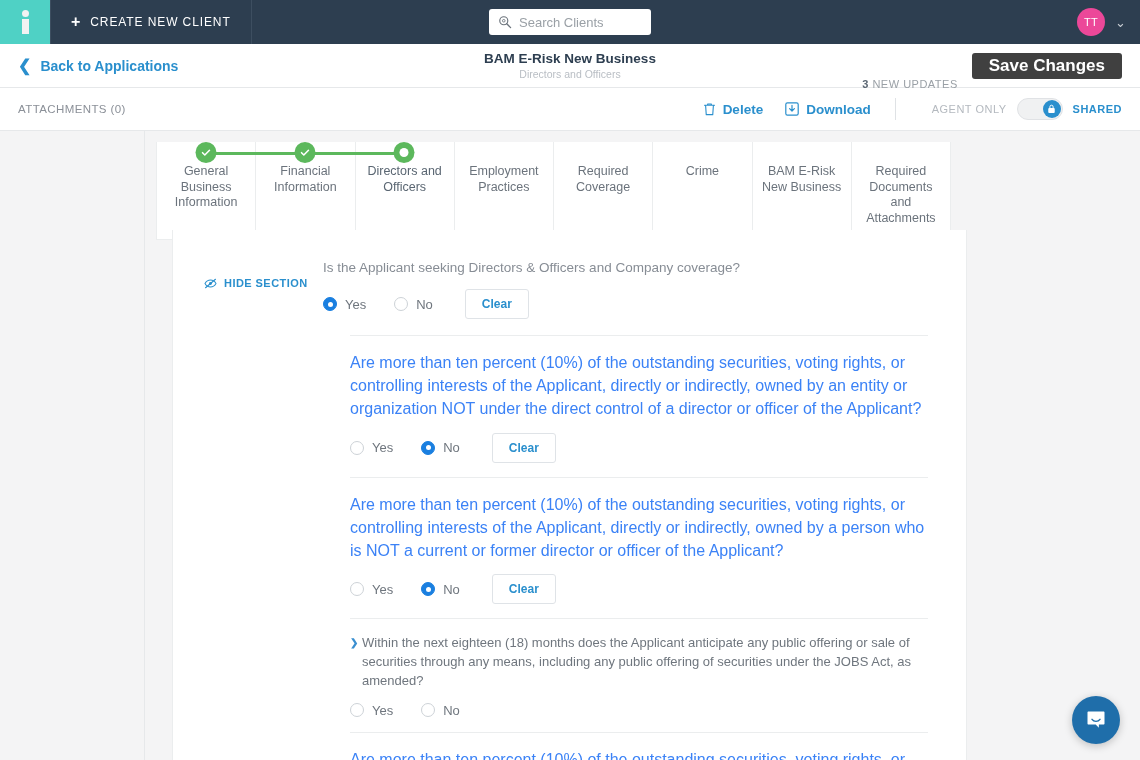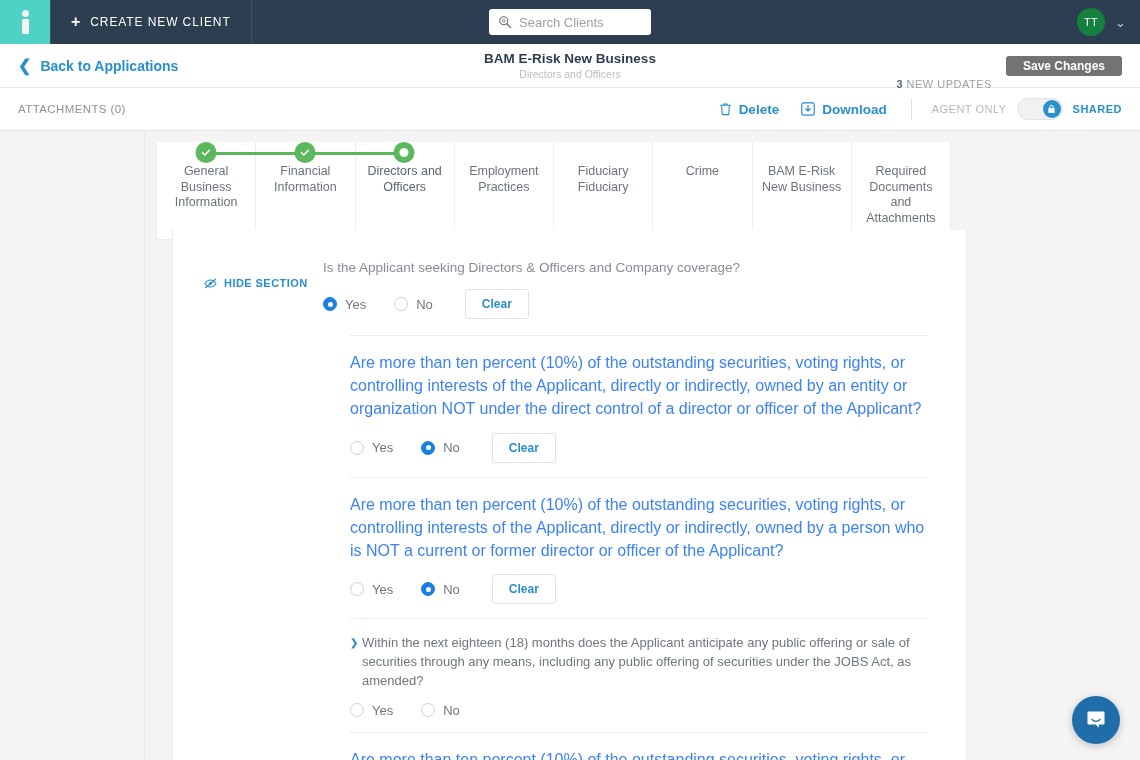--- a/index.html
+++ b/index.html
@@ -48,21 +48,21 @@
     pointer-events: auto; cursor: text;
   }
   .search-box svg { flex: 0 0 auto; }
   .search-ph { font-size: 13px; color: #9aa0a6; }
   .nav-right {
     margin-left: auto; display: flex; align-items: center;
     gap: 10px; padding-right: 14px;
   }
   .avatar {
     width: 28px; height: 28px; border-radius: 50%;
-    background: #15803d; color: #fff; font-size: 11px;
+    background: #ec4899; color: #fff; font-size: 11px;
     display: flex; align-items: center; justify-content: center;
     letter-spacing: 0.3px; cursor: pointer;
   }
   .caret-dn { color: #c9ced4; font-size: 13px; cursor: pointer; }
 
   
   .subhead {
     height: 44px; background: #fff; position: relative;
     display: flex; align-items: center; border-bottom: 1px solid #e6e8ea;
   }
@@ -79,42 +79,42 @@
   }
   .subhead-title { font-size: 13.5px; font-weight: 700; color: #2d3e50; }
   .subhead-sub { font-size: 10.5px; color: #b9bec4; margin-top: 2px; }
   .subhead-right {
     margin-left: auto; display: flex; align-items: center;
     gap: 14px; padding-right: 18px;
   }
   .updates { font-size: 11px; color: #9aa0a6; letter-spacing: 0.5px; margin-top: 36px; }
   .updates b { color: #5a6672; font-weight: 700; }
   .save-btn {
-    background: #737373; color: #fff; border: none; border-radius: 3px;
-    font-family: inherit; font-size: 12px; font-weight: 700;
+    background: #404040; color: #fff; border: none; border-radius: 3px;
+    font-family: inherit; font-size: 17px; font-weight: 700;
     padding: 3px 17px; cursor: pointer;
   }
 
   
   .attachbar {
     height: 43px; background: #fff; display: flex; align-items: center;
     border-bottom: 1px solid #e6e8ea; padding: 0 18px;
   }
   .attach-label { font-size: 11.5px; color: #8b9098; letter-spacing: 0.4px; }
   .attach-right {
     margin-left: auto; display: flex; align-items: center; gap: 0;
   }
   .abtn {
     display: flex; align-items: flex-start; gap: 7px;
     color: #2a8fcd; font-size: 13.5px; font-weight: 600;
     cursor: pointer; margin-left: 22px;
   }
   .vsep { width: 1px; height: 22px; background: #dfe2e5; margin-left: 24px; }
   .toggle-wrap {
-    display: flex; align-items: center; gap: 10px; margin-left: 20px;
+    display: flex; align-items: center; gap: 10px; margin-left: 36px;
   }
   .toggle-lbl-off { font-size: 11px; color: #b4b9bf; letter-spacing: 0.5px; }
   .toggle-lbl-on  { font-size: 11px; color: #2a8fcd; letter-spacing: 0.5px; font-weight: 600; }
   .switch {
     width: 46px; height: 22px; border-radius: 11px;
     background: #f0f1f2; border: 1px solid #e0e2e5;
     position: relative; cursor: pointer;
   }
   .knob {
     position: absolute; top: 1px; right: 1px;
@@ -351,21 +351,21 @@
           <span>Financial Information</span>
         </div>
         <div class="tab active">
           <span>Directors and Officers</span>
           <div class="tab-arrow"></div>
         </div>
         <div class="tab">
           <span>Employment Practices</span>
         </div>
         <div class="tab">
-          <span>Fiduciary Fiduciary</span>
+          <span>Required Coverage</span>
         </div>
         <div class="tab">
           <span>Crime</span>
         </div>
         <div class="tab">
           <span>BAM E-Risk New Business</span>
         </div>
         <div class="tab">
           <span>Required Documents and Attachments</span>
         </div>

